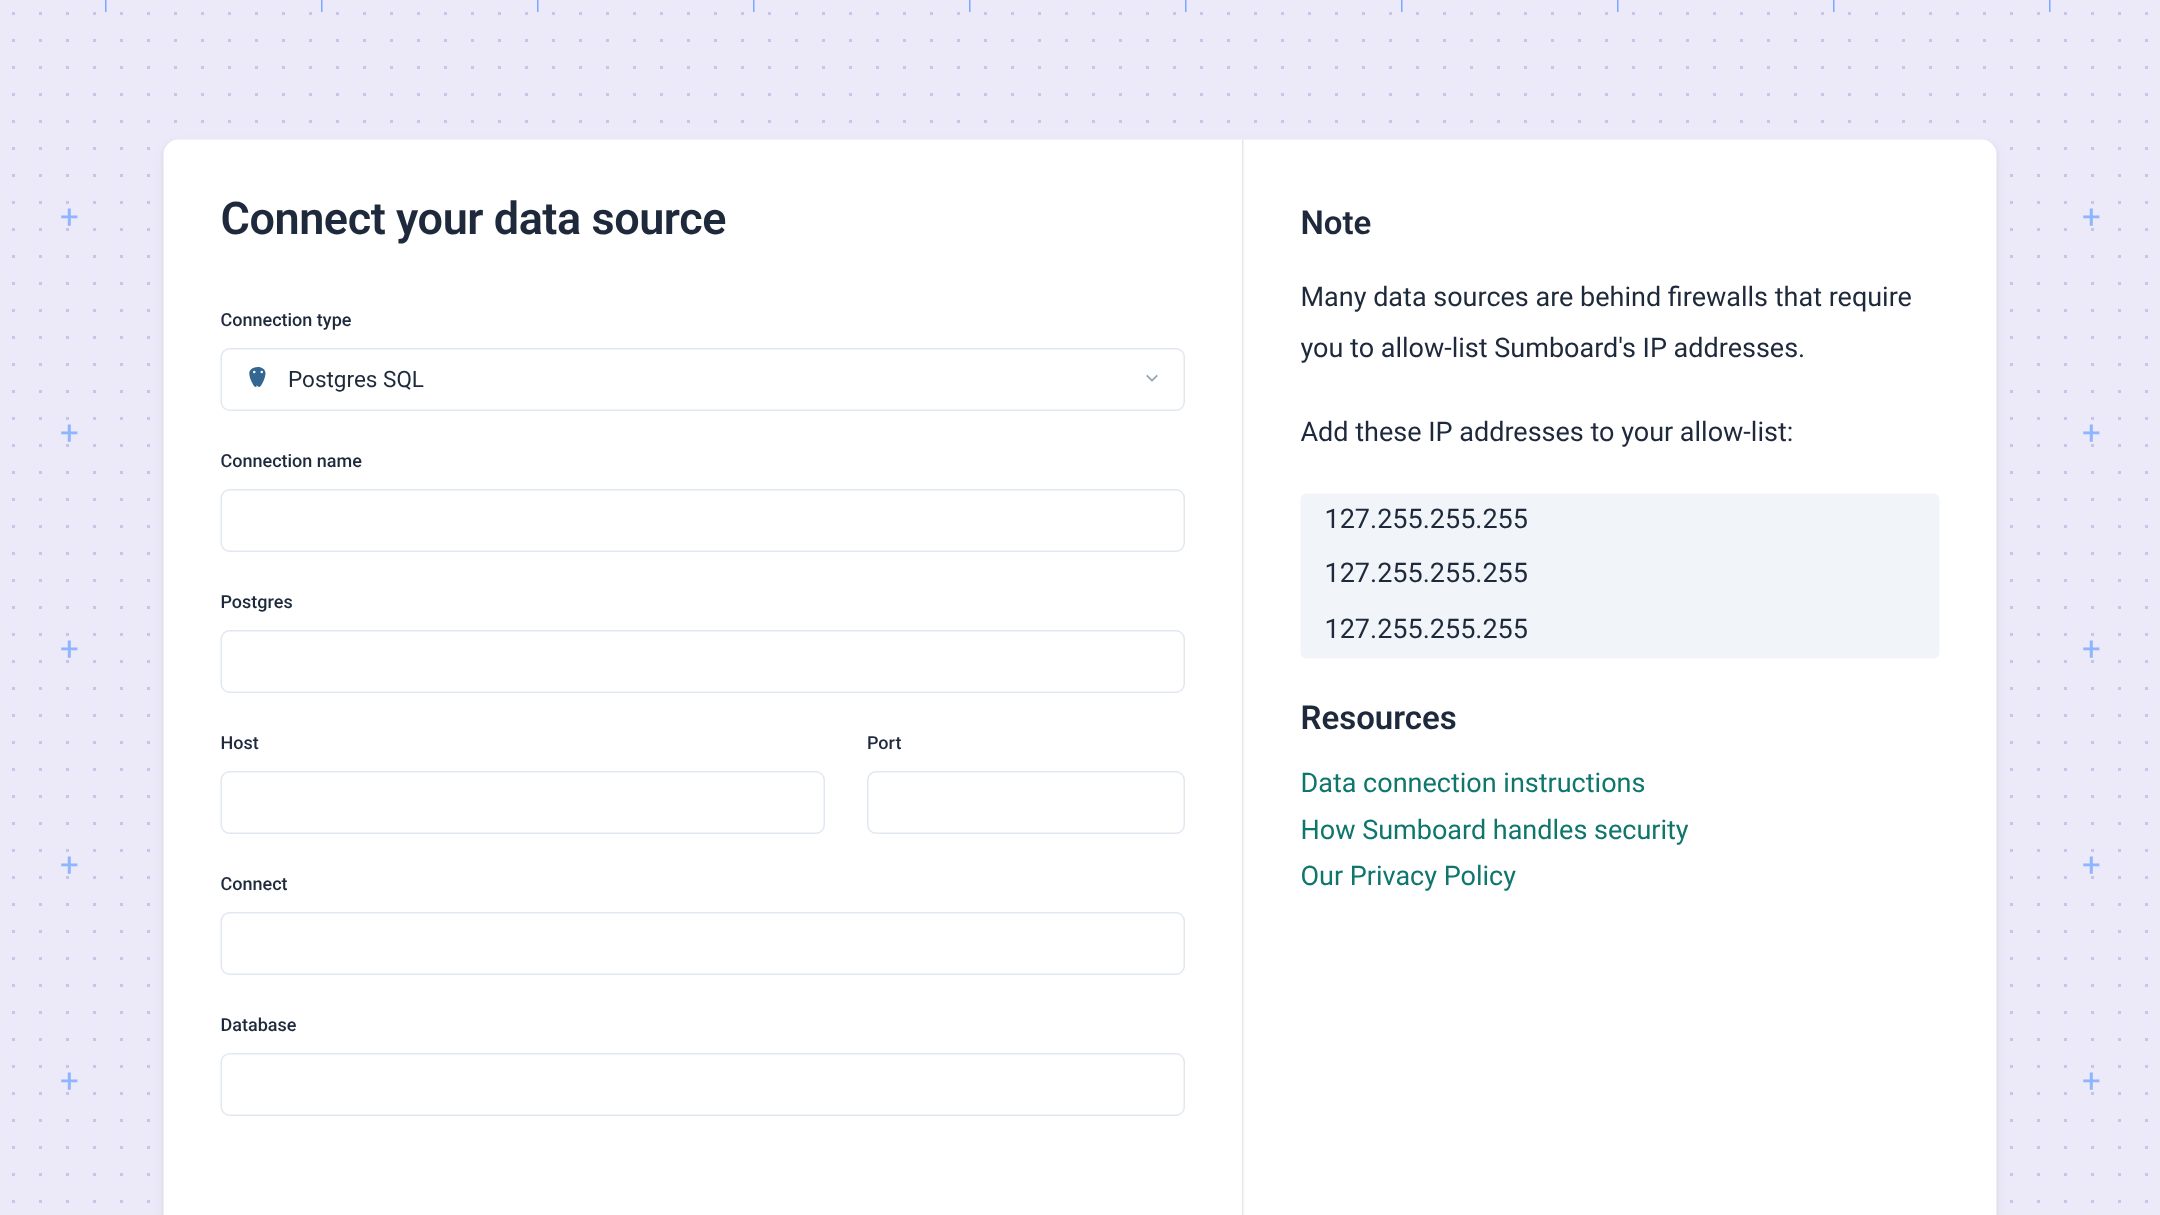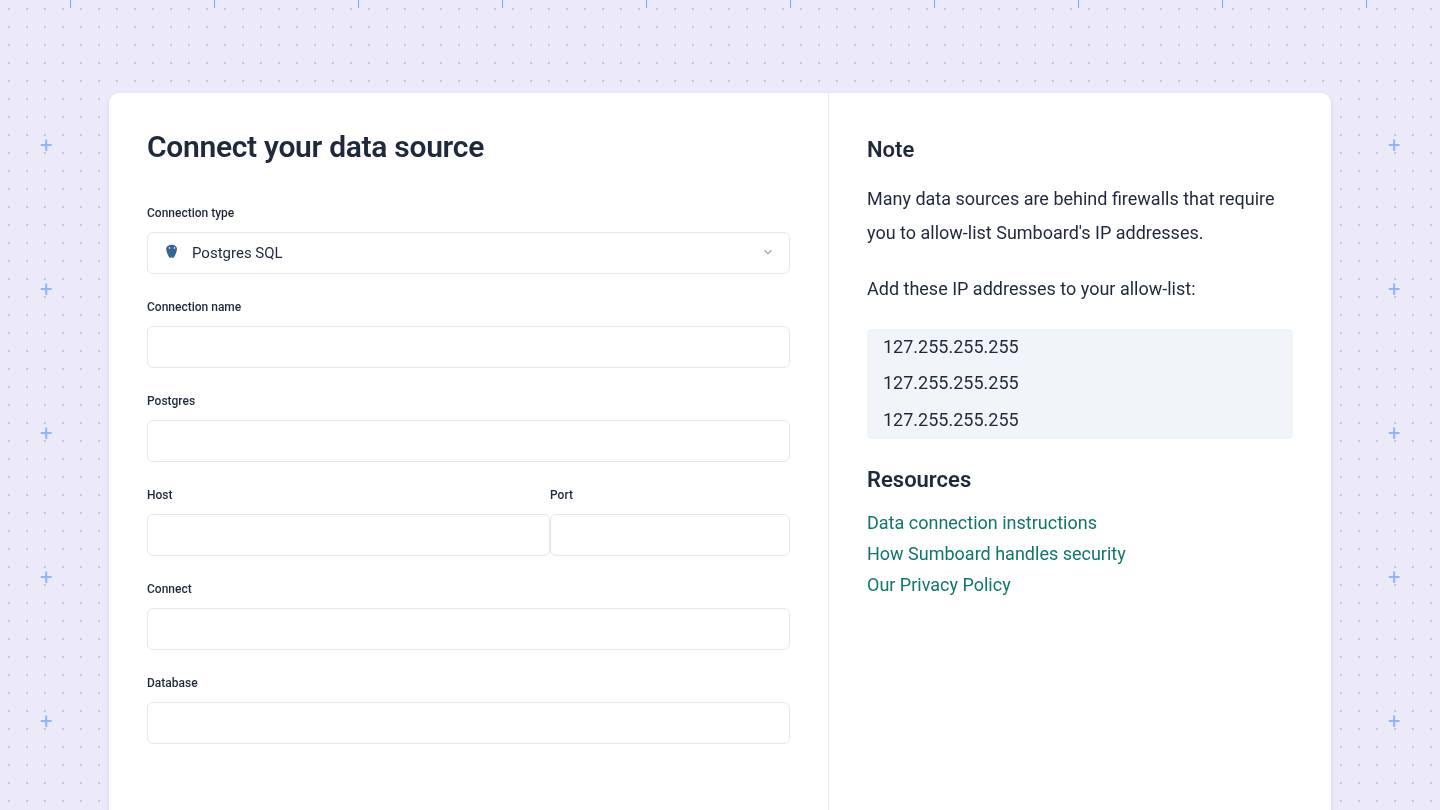--- a/index.html
+++ b/index.html
@@ -38,21 +38,21 @@
 .field-label{font-size:12px;font-weight:500;color:#1e293b;margin-bottom:12px;display:block}
 .input, .select{
   width:100%;height:42px;border:1px solid #e2e8f0;border-radius:6px;
   background:#fff;font-size:16px;padding:0 14px;color:#1e293b;
 }
 .select{display:flex;align-items:center;justify-content:space-between;cursor:pointer}
 .select-left{display:flex;align-items:center;gap:10px}
 .select-icon{width:20px;height:20px;flex:none}
 .select-val{font-size:15px;color:#1e293b}
 .chev{color:#94a3b8}
-.row{display:flex;}
+.row{display:flex;gap:28px}
 .row .col-host{flex:0 0 403px}
 .row .col-port{flex:1}
 h2{font-size:22px;font-weight:600;color:#1e293b;margin-bottom:20px}
 .note-p{font-size:18px;line-height:1.9;color:#1e293b;margin-bottom:22px}
 .ipbox{background:#f1f5f9;border-radius:4px;padding:0 16px;margin-bottom:28px}
 .ipbox div{font-size:18px;color:#1e293b;line-height:2.05}
 .links a{display:block;font-size:18px;color:#0f766e;text-underline-offset:3px;margin-bottom:10px;cursor:pointer}
 </style>
 </head>
 <body>

